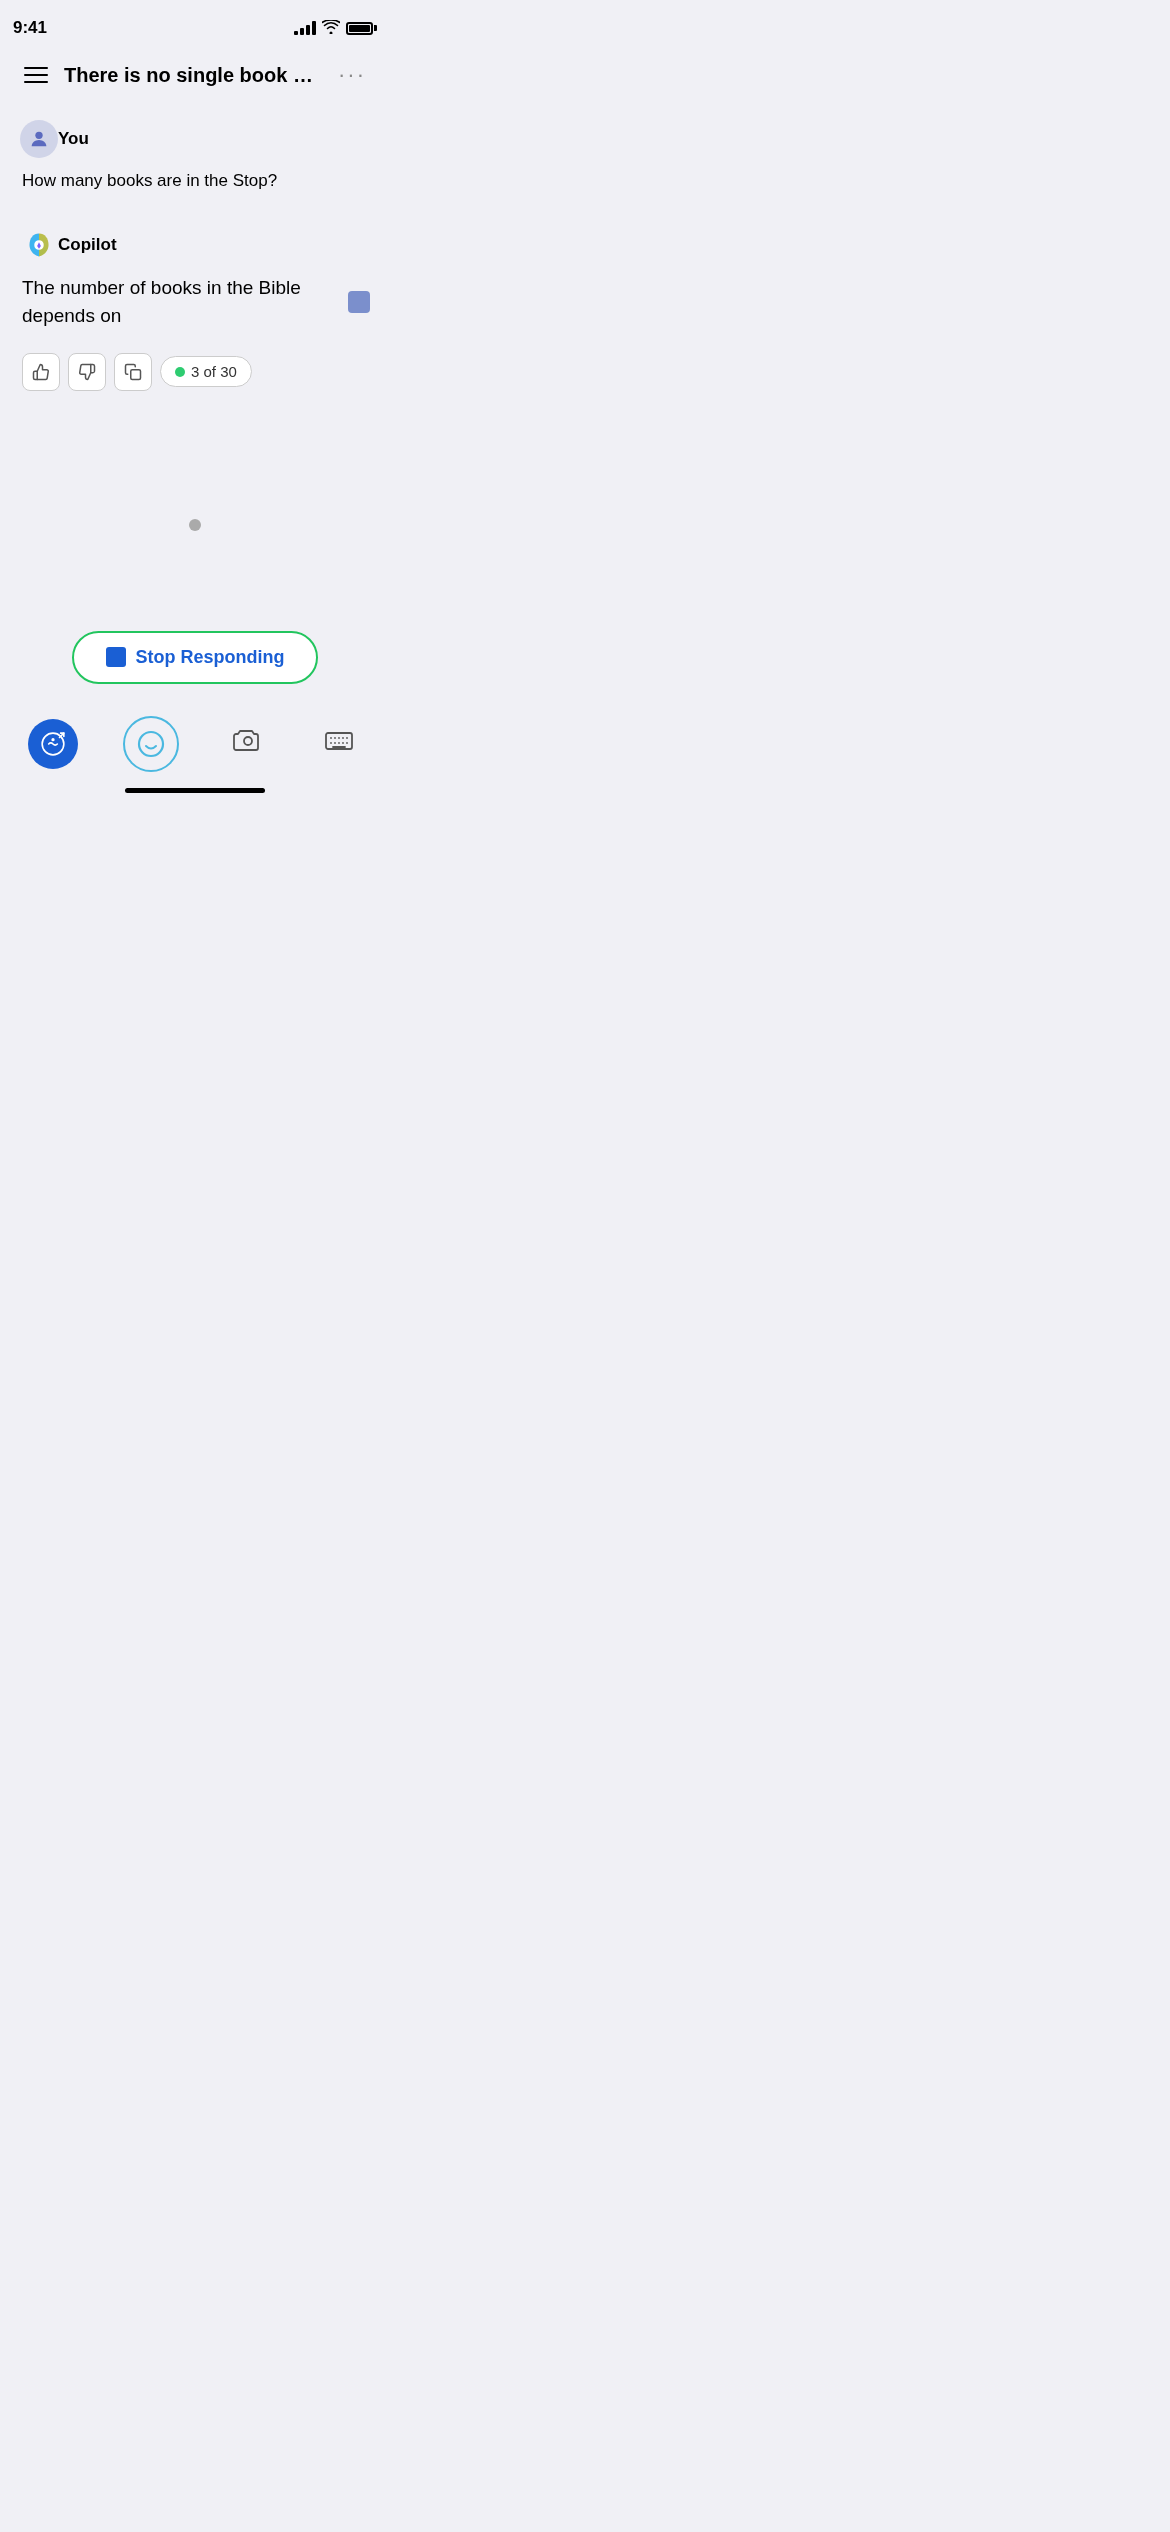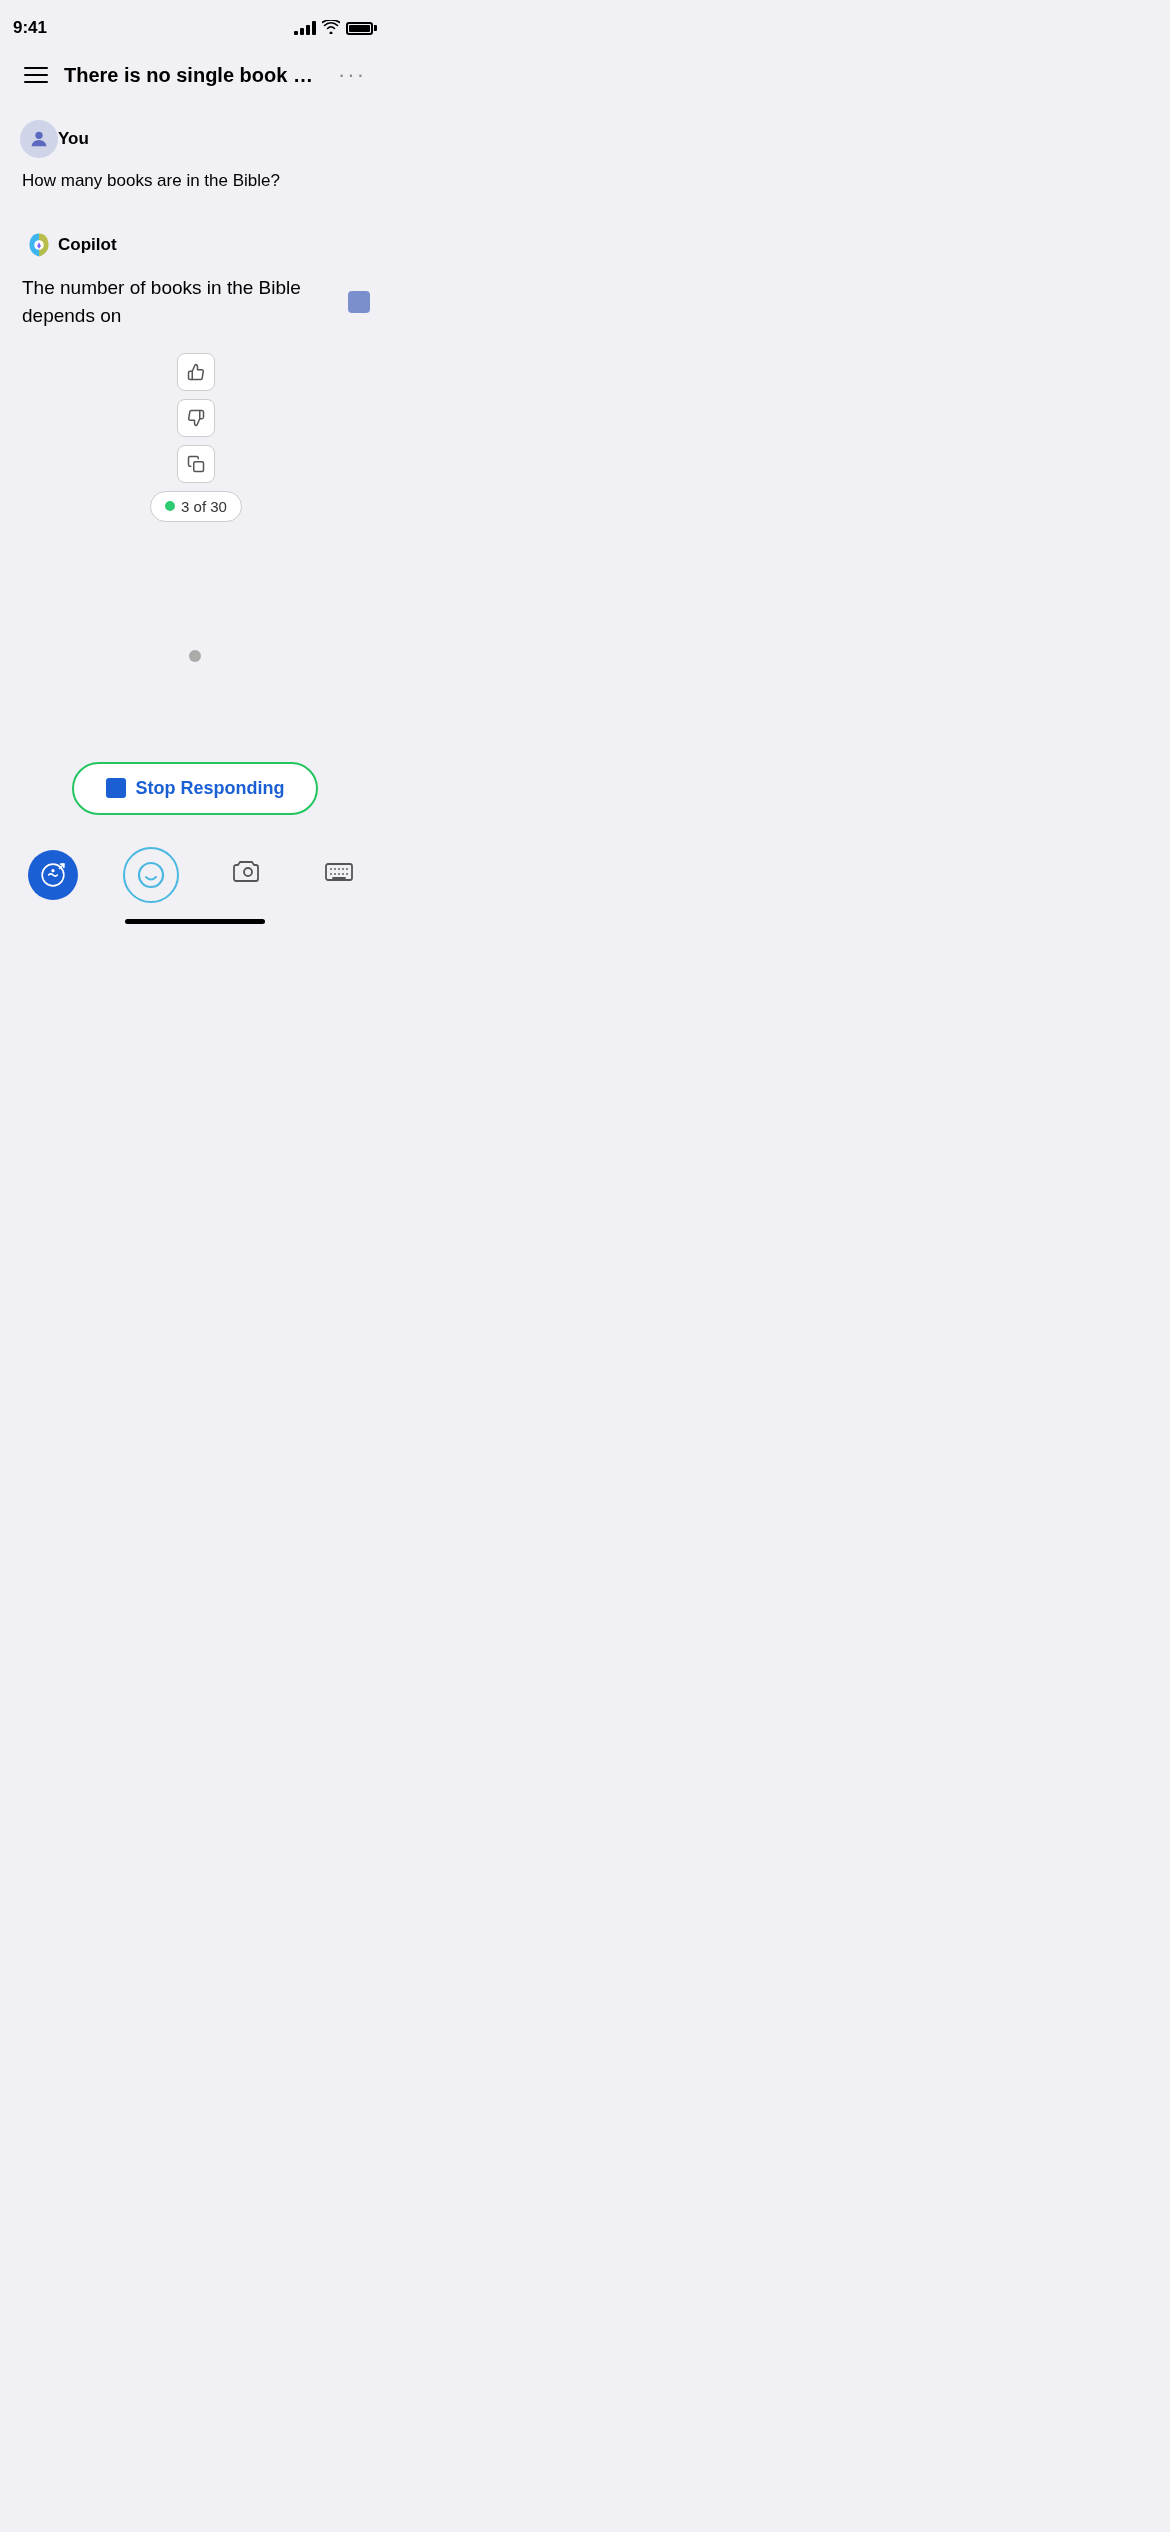--- a/index.html
+++ b/index.html
@@ -187,21 +187,20 @@
       50% { opacity: 0.4; }
     }
 
     
     .action-bar {
       display: flex;
       align-items: center;
       gap: 8px;
       padding-left: 2px;
       margin-top: 12px;
-      flex-direction: column;
     }
     .action-btn {
       width: 38px;
       height: 38px;
       border: 1.5px solid #ccc;
       border-radius: 8px;
       background: #fff;
       display: flex;
       align-items: center;
       justify-content: center;
@@ -372,21 +371,21 @@
   <div class="message-block">
     <div class="message-header">
       <div class="avatar-user">
         <svg viewBox="0 0 24 24" fill="none">
           <circle cx="12" cy="8" r="4" fill="#5b6abf"></circle>
           <path d="M4 20c0-4 3.6-7 8-7s8 3 8 7" fill="#5b6abf"></path>
         </svg>
       </div>
       <span class="message-sender">You</span>
     </div>
-    <p class="message-text">How many books are in the Bible?</p>
+    <p class="message-text">How many books are in the Stop?</p>
   </div>
 
   <div class="message-block">
     <div class="message-header">
       <div class="copilot-avatar">
 
         <svg class="copilot-logo" viewBox="0 0 40 40" fill="none">
           <circle cx="20" cy="20" r="20" fill="#f0f0f5"></circle>
 
           <path d="M20 8 C14 8 10 13 10 20 C10 24 12 27 15 29 L20 32 L25 29 C28 27 30 24 30 20 C30 13 26 8 20 8Z" fill="#e8e8e8"></path>

